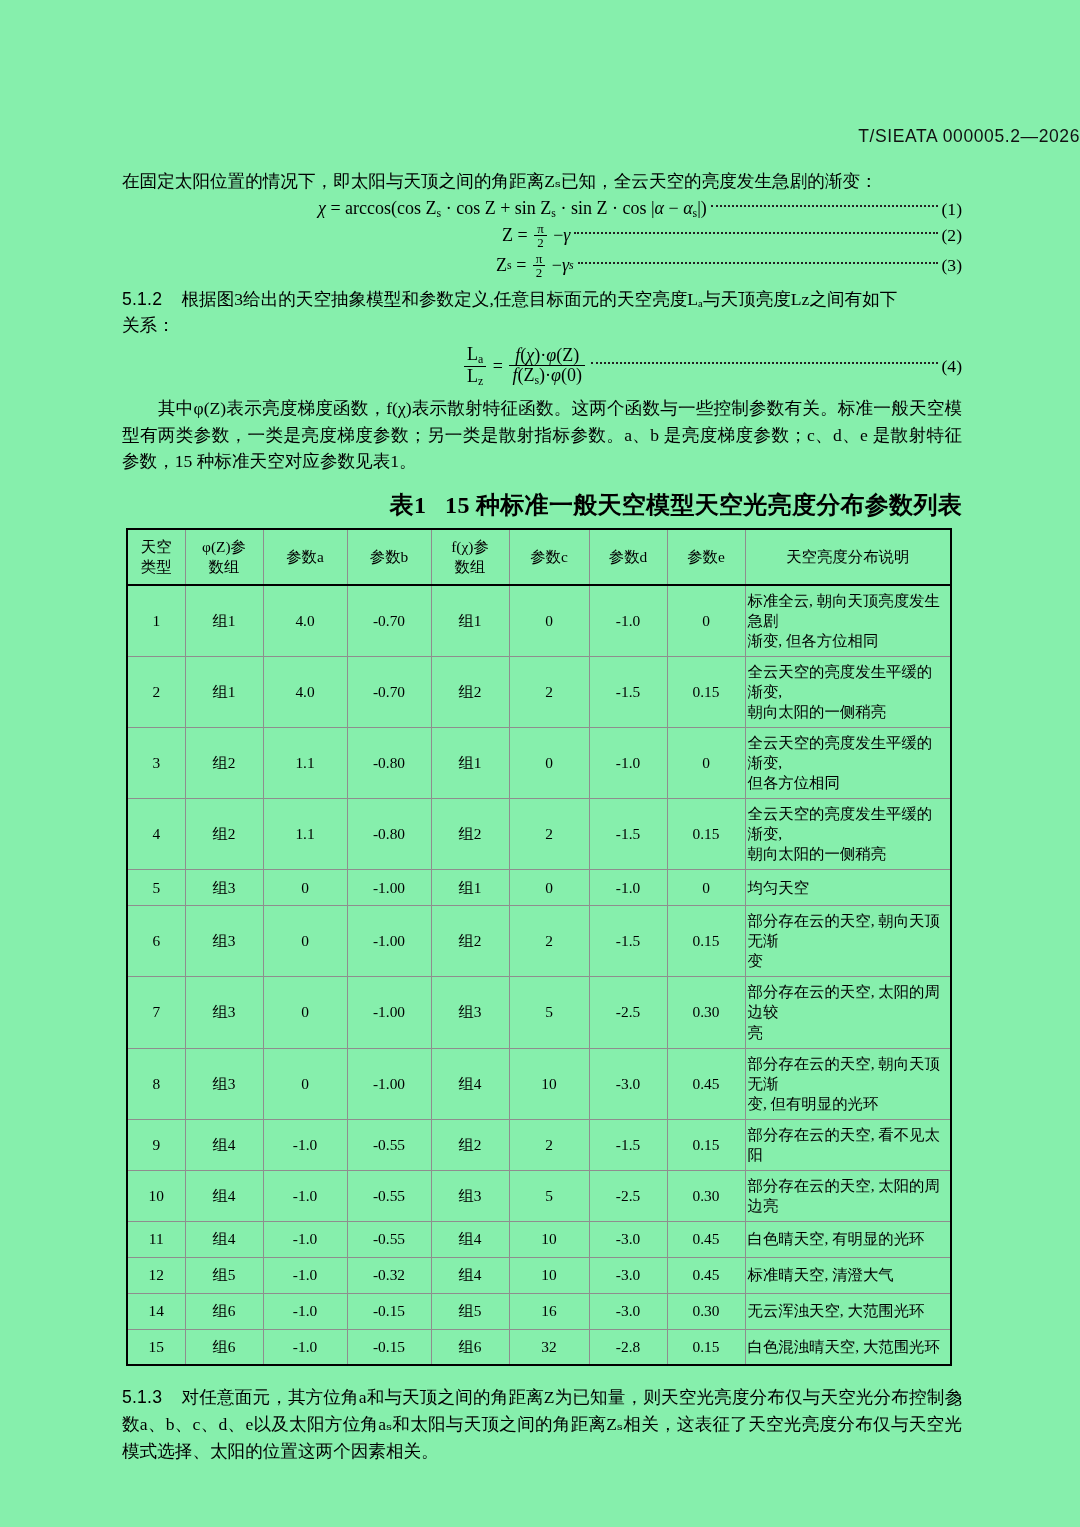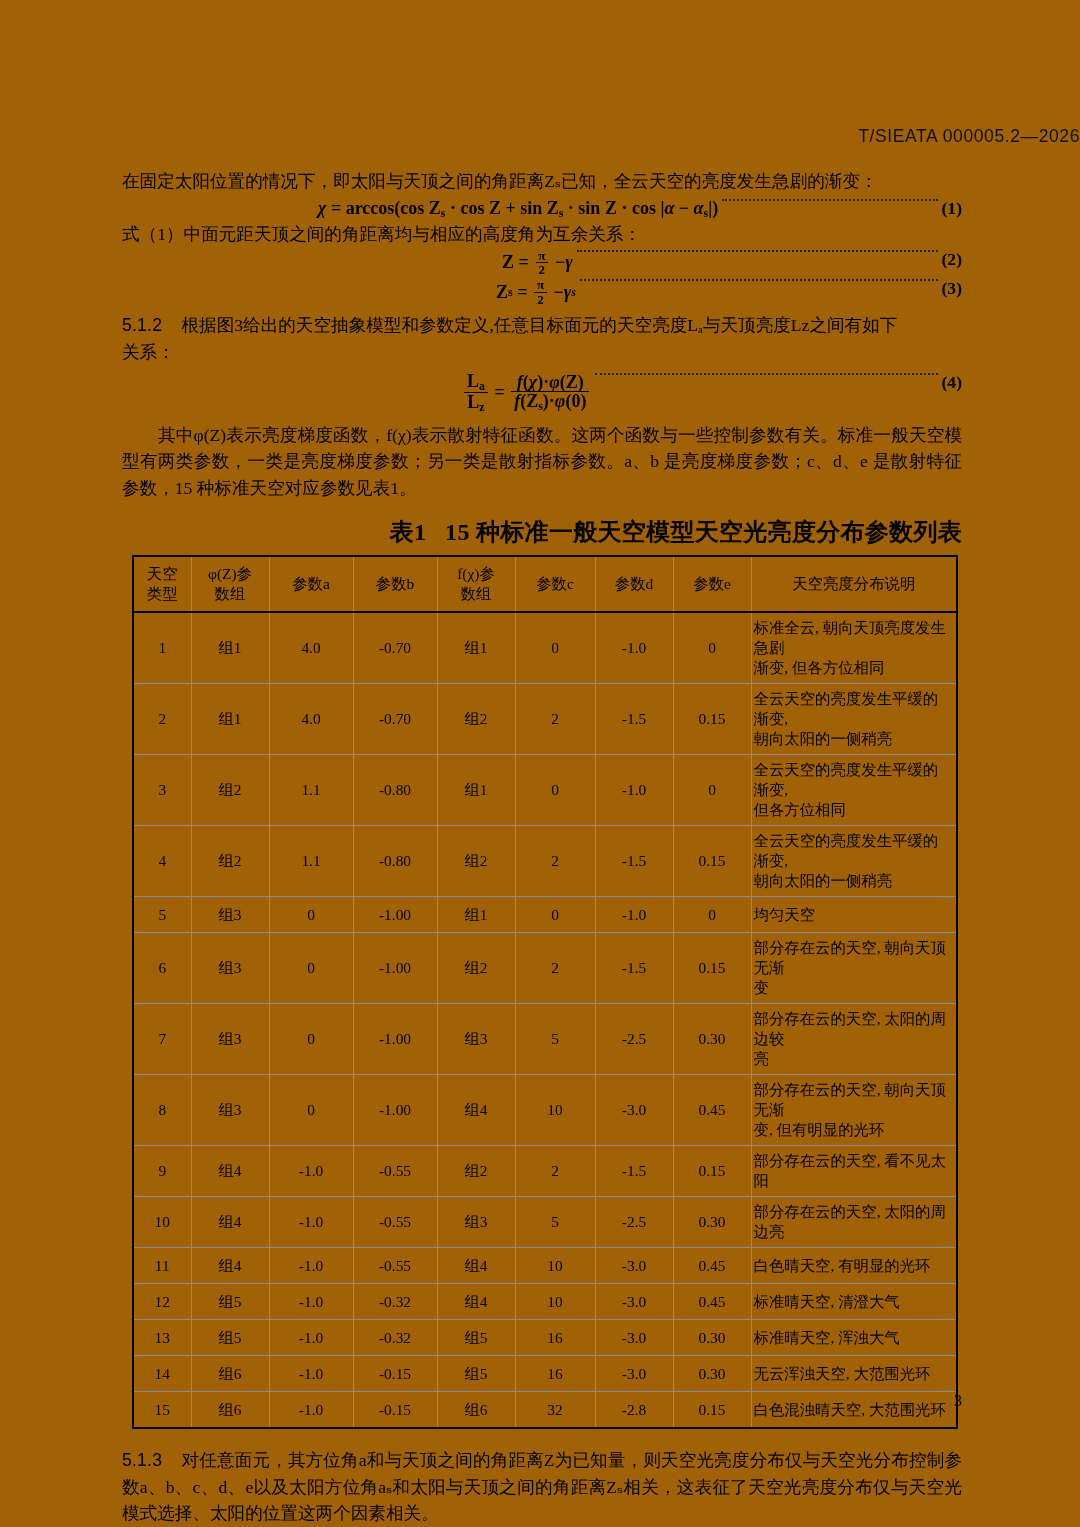--- a/index.html
+++ b/index.html
@@ -8,21 +8,21 @@
     background: #ffffff;
   }
   body {
     font-family: "Liberation Serif", "DejaVu Serif", serif;
     color: #000;
   }
   .page {
     position: relative;
     width: 1080px;
     height: 1527px;
-    background: #a16207;
+    background: #86efac;
     overflow: hidden;
     box-sizing: border-box;
   }
   .content {
     position: absolute;
     left: 122px;
     top: 0;
     width: 840px;
   }
 
@@ -55,24 +55,23 @@
 
   
   .mi { font-family: "Liberation Serif", serif; font-style: italic; }
   .mi-up { font-family: "Liberation Serif", serif; font-style: normal; }
   sub.sb { font-size: 0.66em; vertical-align: -0.26em; font-style: normal;}
   sub.sbi { font-size: 0.66em; vertical-align: -0.26em; font-style: italic;}
 
   
   .eq-line {
     display: flex;
-    align-items: flex-start;
+    align-items: center;
     width: 100%;
     font-size: 18px;
-    font-weight: bold;
   }
   .eq-spacer { flex: 0 0 auto; }
   .eq-body {
     white-space: nowrap;
     font-family: "Liberation Serif", serif;
   }
   .dots {
     flex: 1 1 auto;
     border-bottom: 2px dotted #222;
     margin: 0 2px 7px 4px;
@@ -101,21 +100,21 @@
   .tbl-caption {
     text-align: right;
     font-size: 24px;
     font-weight: bold;
     margin: 14px 0 7px 0;
     letter-spacing: 0.3px;
   }
   table.params {
     border-collapse: collapse;
     width: 824px;
-    margin-left: 10px;
+    margin-left: 4px;
     table-layout: fixed;
     font-size: 15.4px;
     border-radius: 19px;
   }
   table.params td, table.params th {
     border: 1px solid #8e8e8e;
     padding: 5px 3px;
     text-align: center;
     vertical-align: middle;
     font-weight: normal;
@@ -178,23 +177,20 @@
 
     <div class="eq-line" style="margin-top:3px;">
       <span class="eq-spacer" style="width:196px;"></span>
       <span class="eq-body">
         <span class="mi">χ</span> = arccos(cos <span class="mi-up">Z</span><sub class="sb">s</sub> · cos <span class="mi-up">Z</span> + sin <span class="mi-up">Z</span><sub class="sb">s</sub> · sin <span class="mi-up">Z</span> · cos |<span class="mi">α</span> − <span class="mi">α</span><sub class="sb">s</sub>|)
       </span>
       <span class="dots"></span>
       <span class="eq-num">(1)</span>
     </div>
 
-    <div class="para">
-      <span>式（1）中面元距天顶之间的角距离均与相应的高度角为互余关系：</span>
-    </div>
 
     <div class="eq-line" style="margin-top:1px;">
       <span class="eq-spacer" style="width:380px;"></span>
       <span class="eq-body eqrow">
         <span class="mi-up">Z</span>&nbsp;=&nbsp;<span class="frac small">
             <span class="num">π</span>
             <span class="den">2</span>
           </span>&nbsp;− <span class="mi">γ</span>
       </span>
       <span class="dots"></span>
@@ -441,33 +437,20 @@
             <td>-0.32</td>
             <td>组4</td>
             <td>10</td>
             <td>-3.0</td>
             <td>0.45</td>
             <td class="desc last">
               <span class="desc-l2">标准晴天空, 清澄大气</span>
             </td>
           </tr>
           <tr class="rowh">
-            <td class="first">13</td>
-            <td>组5</td>
-            <td>-1.0</td>
-            <td>-0.32</td>
-            <td>组5</td>
-            <td>16</td>
-            <td>-3.0</td>
-            <td>0.30</td>
-            <td class="desc last">
-              <span class="desc-l2">标准晴天空, 浑浊大气</span>
-            </td>
-          </tr>
-          <tr class="rowh">
             <td class="first">14</td>
             <td>组6</td>
             <td>-1.0</td>
             <td>-0.15</td>
             <td>组5</td>
             <td>16</td>
             <td>-3.0</td>
             <td>0.30</td>
             <td class="desc last">
               <span class="desc-l2">无云浑浊天空, 大范围光环</span>

